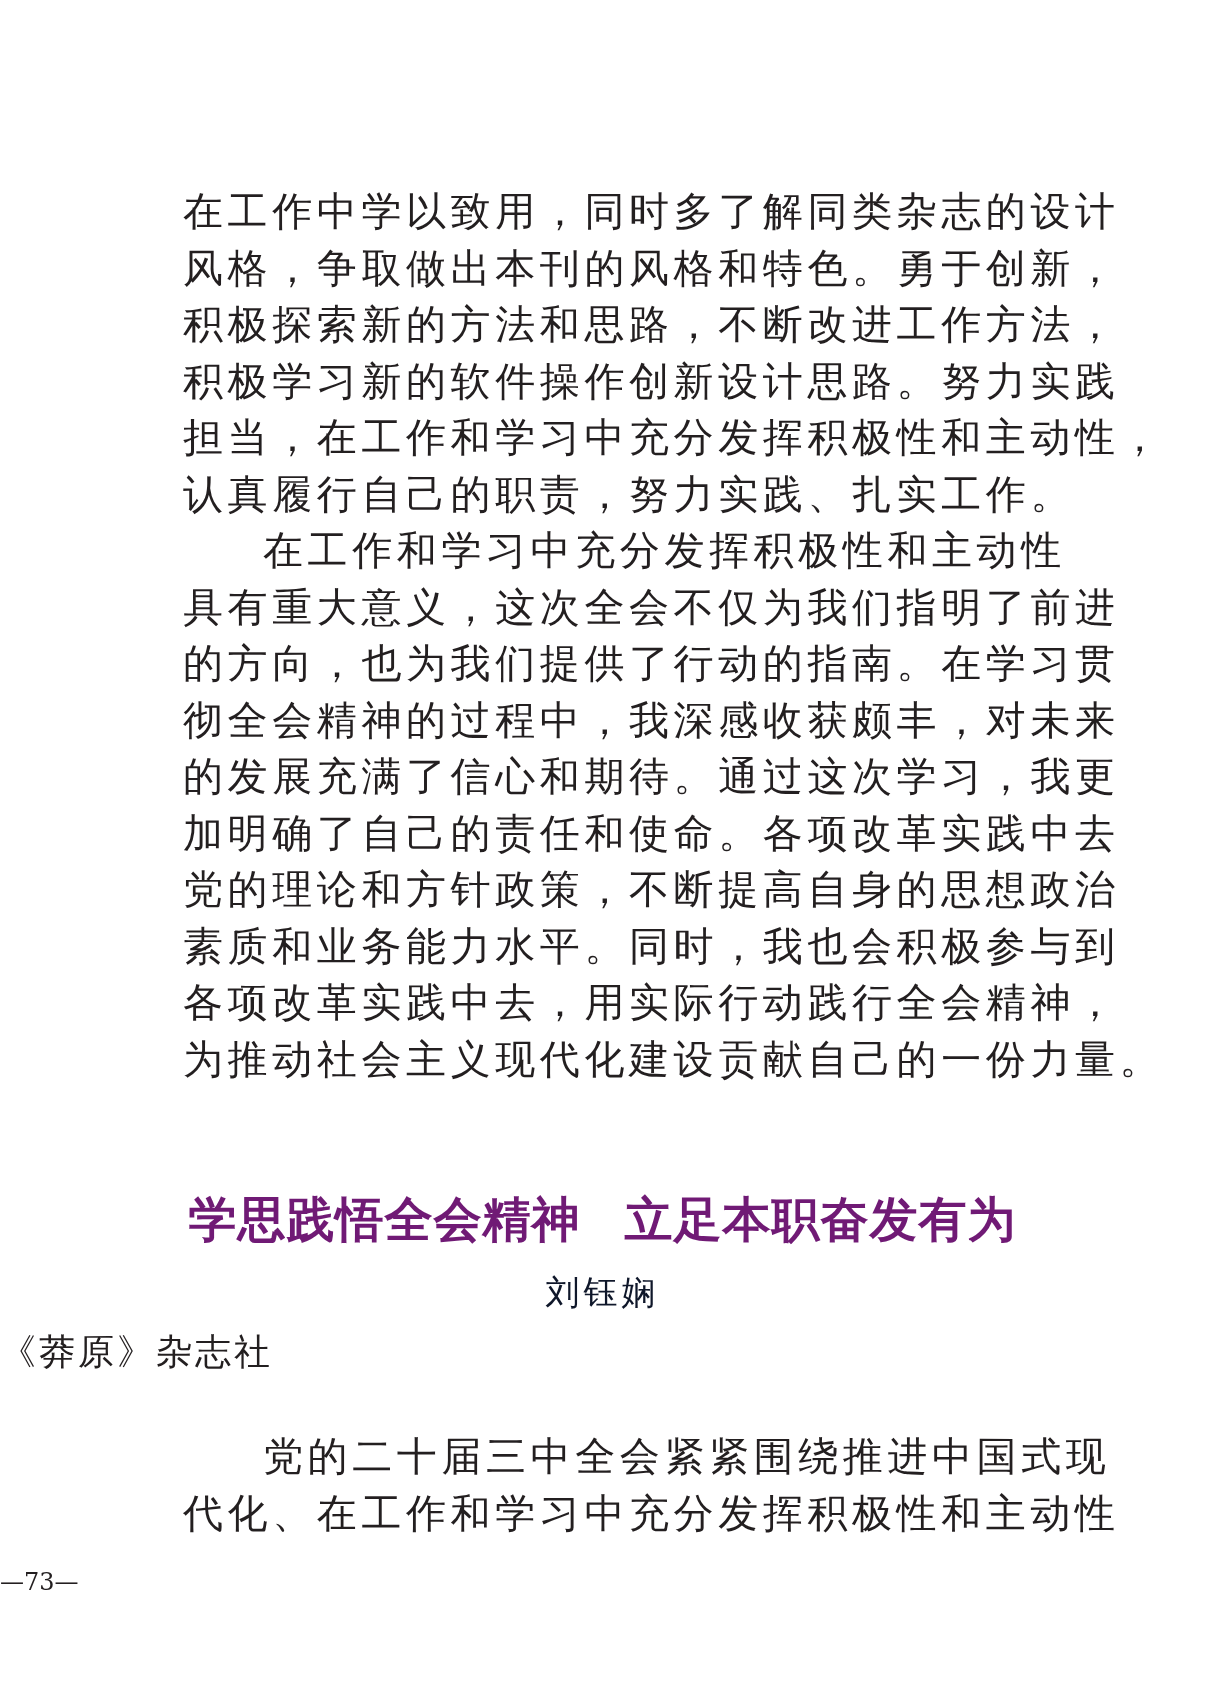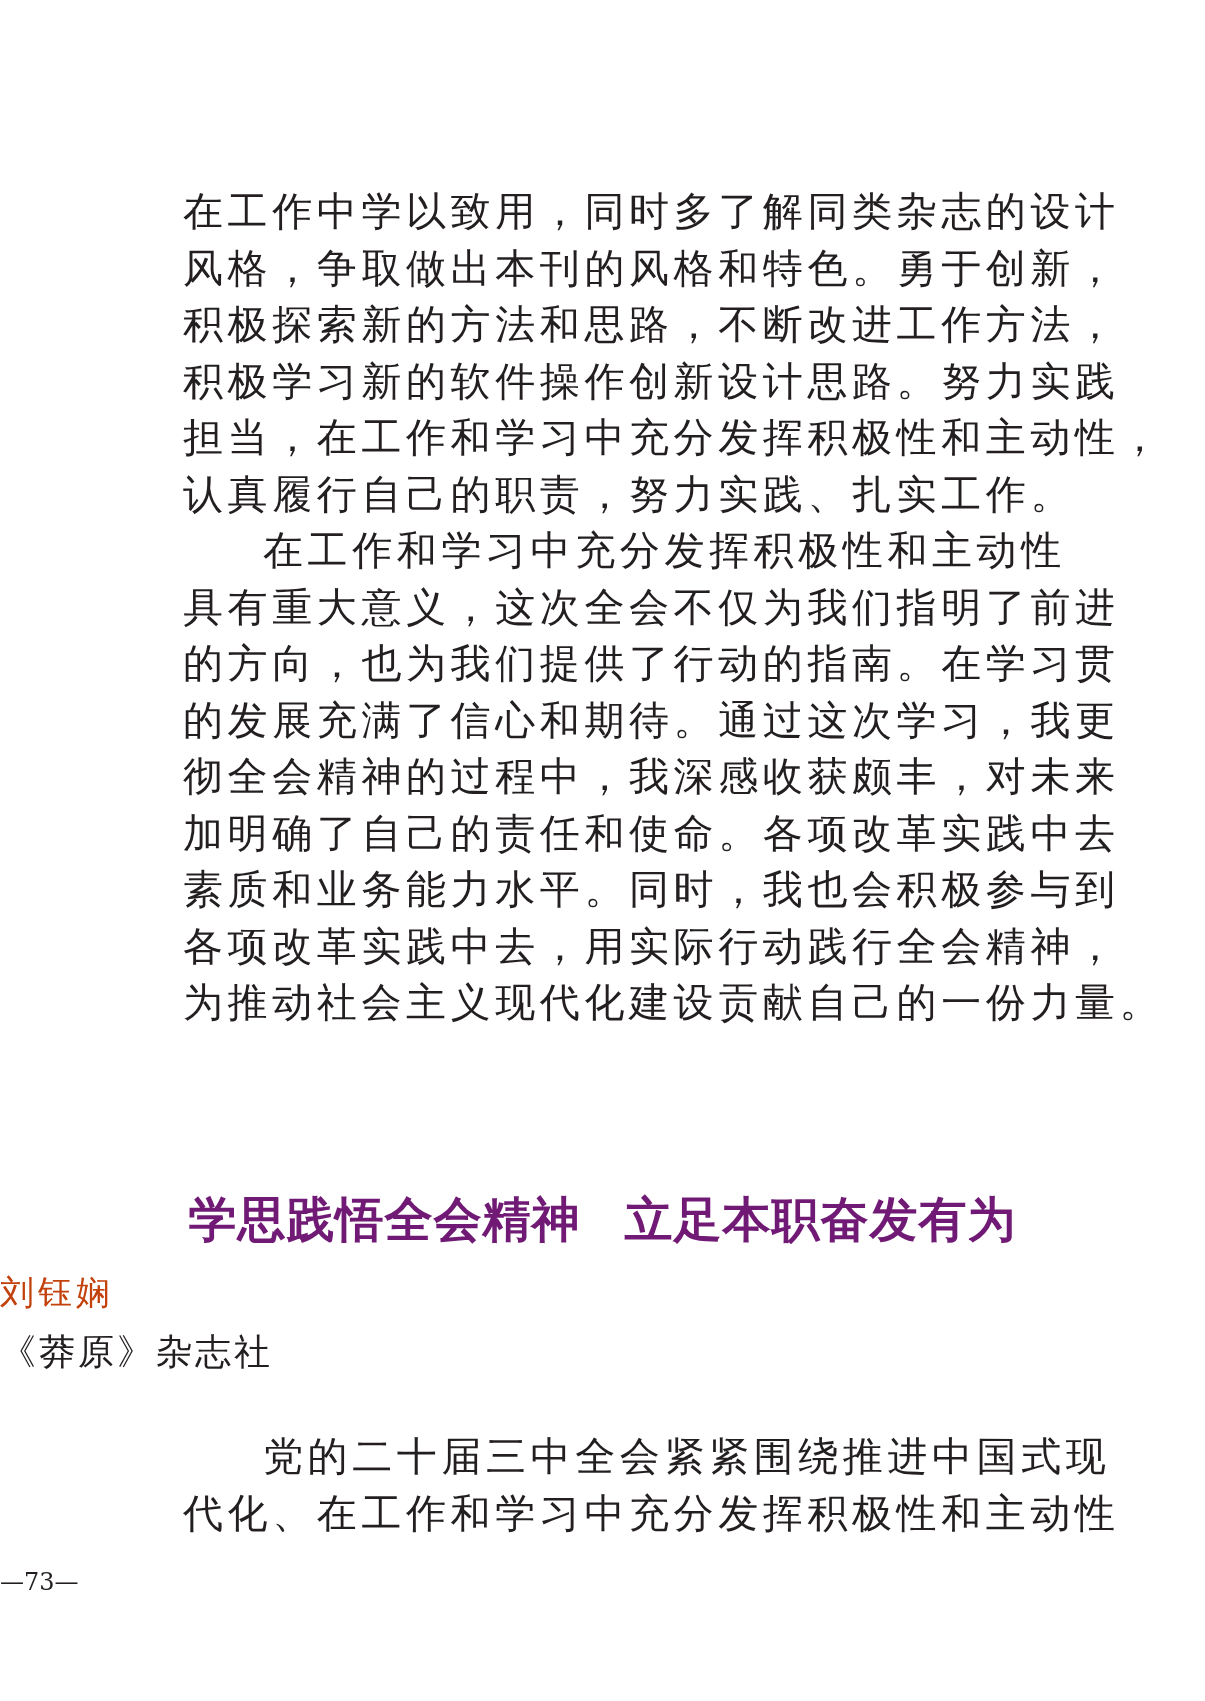--- a/index.html
+++ b/index.html
@@ -62,25 +62,25 @@
     }
     .article-title .gap {
       display: inline-block;
       width: 44px;
     }
     .author {
       position: absolute;
       left: 0;
       width: 1205px;
       top: 1262px;
-      text-align: left;
+      text-align: center;
       font-family: "DejaVu Sans", "Liberation Sans", sans-serif;
       font-size: 34px;
       letter-spacing: 4px;
-      color: #c2410c;
+      color: #0f172a;
     }
     .affiliation {
       position: absolute;
       left: 0;
       width: 1205px;
       top: 1320px;
       text-align: left;
       font-family: "DejaVu Sans", "Liberation Sans", sans-serif;
       font-size: 36px;
       letter-spacing: 3px;
@@ -111,23 +111,24 @@
       <span class="line">风格，争取做出本刊的风格和特色。勇于创新，</span>
       <span class="line">积极探索新的方法和思路，不断改进工作方法，</span>
       <span class="line">积极学习新的软件操作创新设计思路。努力实践</span>
       <span class="line">担当，在工作和学习中充分发挥积极性和主动性，</span>
       <span class="line">认真履行自己的职责，努力实践、扎实工作。</span>
     </div>
     <div class="para">
       <span class="line indent">在工作和学习中充分发挥积极性和主动性</span>
       <span class="line">具有重大意义，这次全会不仅为我们指明了前进</span>
       <span class="line">的方向，也为我们提供了行动的指南。在学习贯</span>
+      <span class="line">彻全会精神的过程中，我深感收获颇丰，对未来</span>
       <span class="line">的发展充满了信心和期待。通过这次学习，我更</span>
-      <span class="line">彻全会精神的过程中，我深感收获颇丰，对未来</span>
       <span class="line">加明确了自己的责任和使命。各项改革实践中去</span>
+      <span class="line">党的理论和方针政策，不断提高自身的思想政治</span>
       <span class="line">素质和业务能力水平。同时，我也会积极参与到</span>
       <span class="line">各项改革实践中去，用实际行动践行全会精神，</span>
       <span class="line">为推动社会主义现代化建设贡献自己的一份力量。</span>
     </div>
   </div>
 
   <h1 class="article-title" style="margin:0;">
     <span>学思践悟全会精神</span><span class="gap"></span><span>立足本职奋发有为</span>
   </h1>
 

